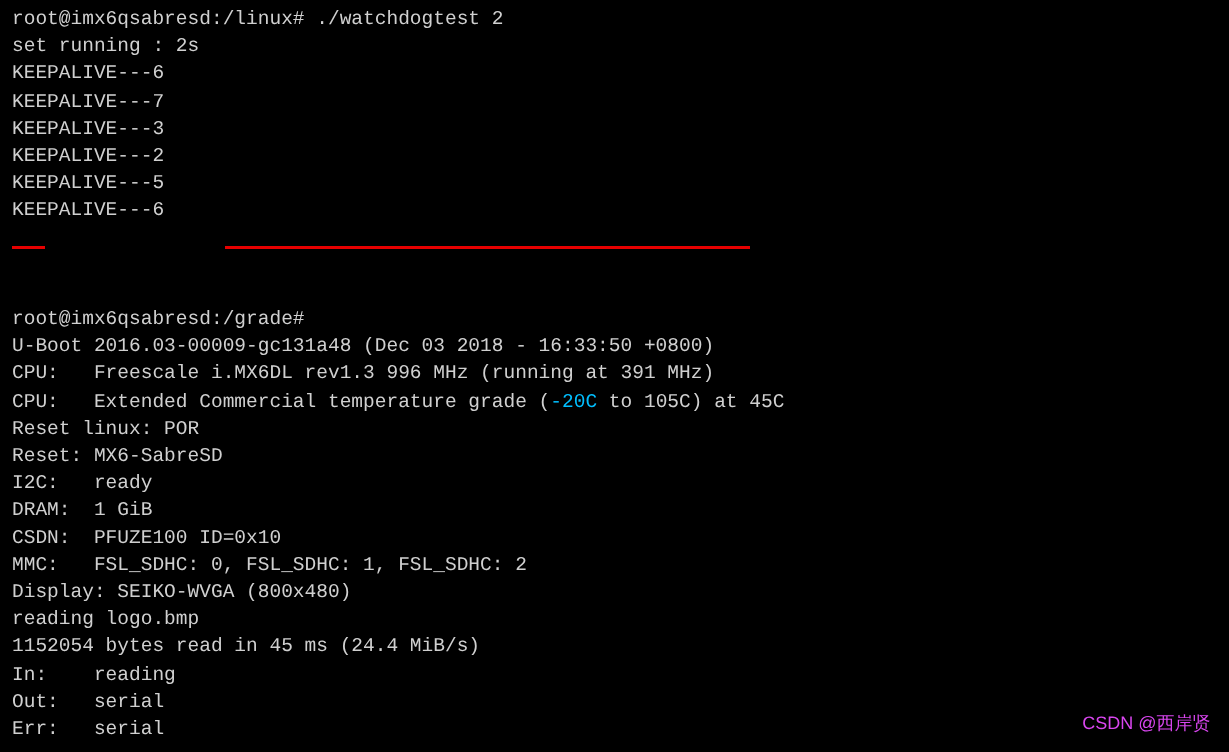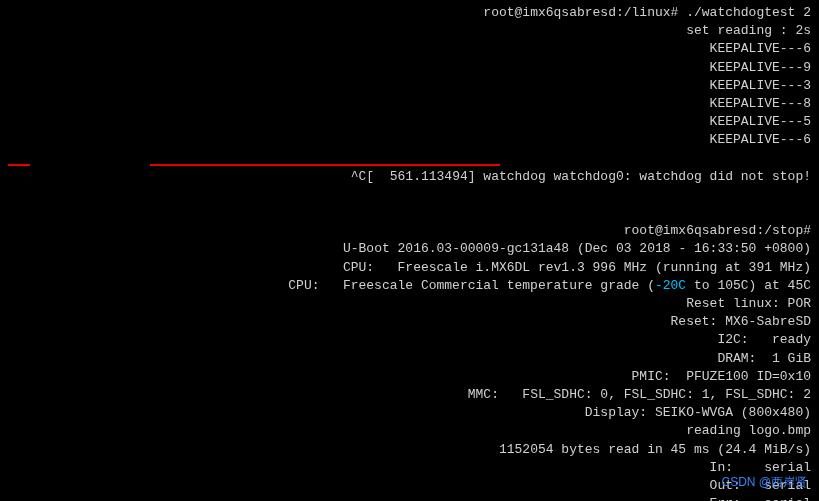--- a/index.html
+++ b/index.html
@@ -14,73 +14,71 @@
       font-size: 13px;
       line-height: 1.4;
       padding: 4px 8px;
       width: 819px;
       height: 501px;
       overflow: hidden;
       position: relative;
     }
     .line {
       white-space: pre;
-      text-align: right;
     }
     .highlight-line {
       position: relative;
     }
     .underline-red {
       position: absolute;
       height: 2px;
       background: #e60000;
       bottom: -1px;
     }
     .u1 { left: 0px; width: 22px; top: 14px; }
     .u2 { left: 142px; width: 350px; top: 14px; }
     .cyan { color: #00bfff; }
     .watermark {
       position: absolute;
       right: 12px;
       bottom: 10px;
-      color: #3b82f6;
+      color: #d946ef;
       font-size: 12px;
       font-family: sans-serif;
       text-align: center;
     }
   </style>
 </head>
 <body>
 
 <div class="line">root@imx6qsabresd:/linux# ./watchdogtest 2</div>
-<div class="line">set reading : 2s</div>
+<div class="line">set running : 2s</div>
 <div class="line">KEEPALIVE---6</div>
-<div class="line">KEEPALIVE---9</div>
+<div class="line">KEEPALIVE---7</div>
 <div class="line">KEEPALIVE---3</div>
-<div class="line">KEEPALIVE---8</div>
+<div class="line">KEEPALIVE---2</div>
 <div class="line">KEEPALIVE---5</div>
 <div class="line">KEEPALIVE---6</div>
 <div class="line highlight-line">
-  <span>^C[  561.113494] watchdog watchdog0: watchdog did not stop!</span>
   <span class="underline-red u1"></span>
   <span class="underline-red u2"></span>
 </div>
 <div class="line"></div>
-<div class="line">root@imx6qsabresd:/stop#</div>
+<div class="line">root@imx6qsabresd:/grade#</div>
 <div class="line"></div>
 <div class="line">U-Boot 2016.03-00009-gc131a48 (Dec 03 2018 - 16:33:50 +0800)</div>
 <div class="line"></div>
 <div class="line">CPU:   Freescale i.MX6DL rev1.3 996 MHz (running at 391 MHz)</div>
-<div class="line"><span>CPU:   Freescale Commercial temperature grade (</span><span class="cyan">-20C</span><span> to 105C) at 45C</span></div>
+<div class="line"><span>CPU:   Extended Commercial temperature grade (</span><span class="cyan">-20C</span><span> to 105C) at 45C</span></div>
 <div class="line">Reset linux: POR</div>
 <div class="line">Reset: MX6-SabreSD</div>
 <div class="line">I2C:   ready</div>
 <div class="line">DRAM:  1 GiB</div>
-<div class="line">PMIC:  PFUZE100 ID=0x10</div>
+<div class="line">CSDN:  PFUZE100 ID=0x10</div>
 <div class="line">MMC:   FSL_SDHC: 0, FSL_SDHC: 1, FSL_SDHC: 2</div>
 <div class="line">Display: SEIKO-WVGA (800x480)</div>
 <div class="line">reading logo.bmp</div>
 <div class="line">1152054 bytes read in 45 ms (24.4 MiB/s)</div>
-<div class="line">In:    serial</div>
+<div class="line">In:    reading</div>
 <div class="line">Out:   serial</div>
 <div class="line">Err:   serial</div>
 
 <div class="watermark">CSDN @西岸贤</div>
 
 </body></html>

